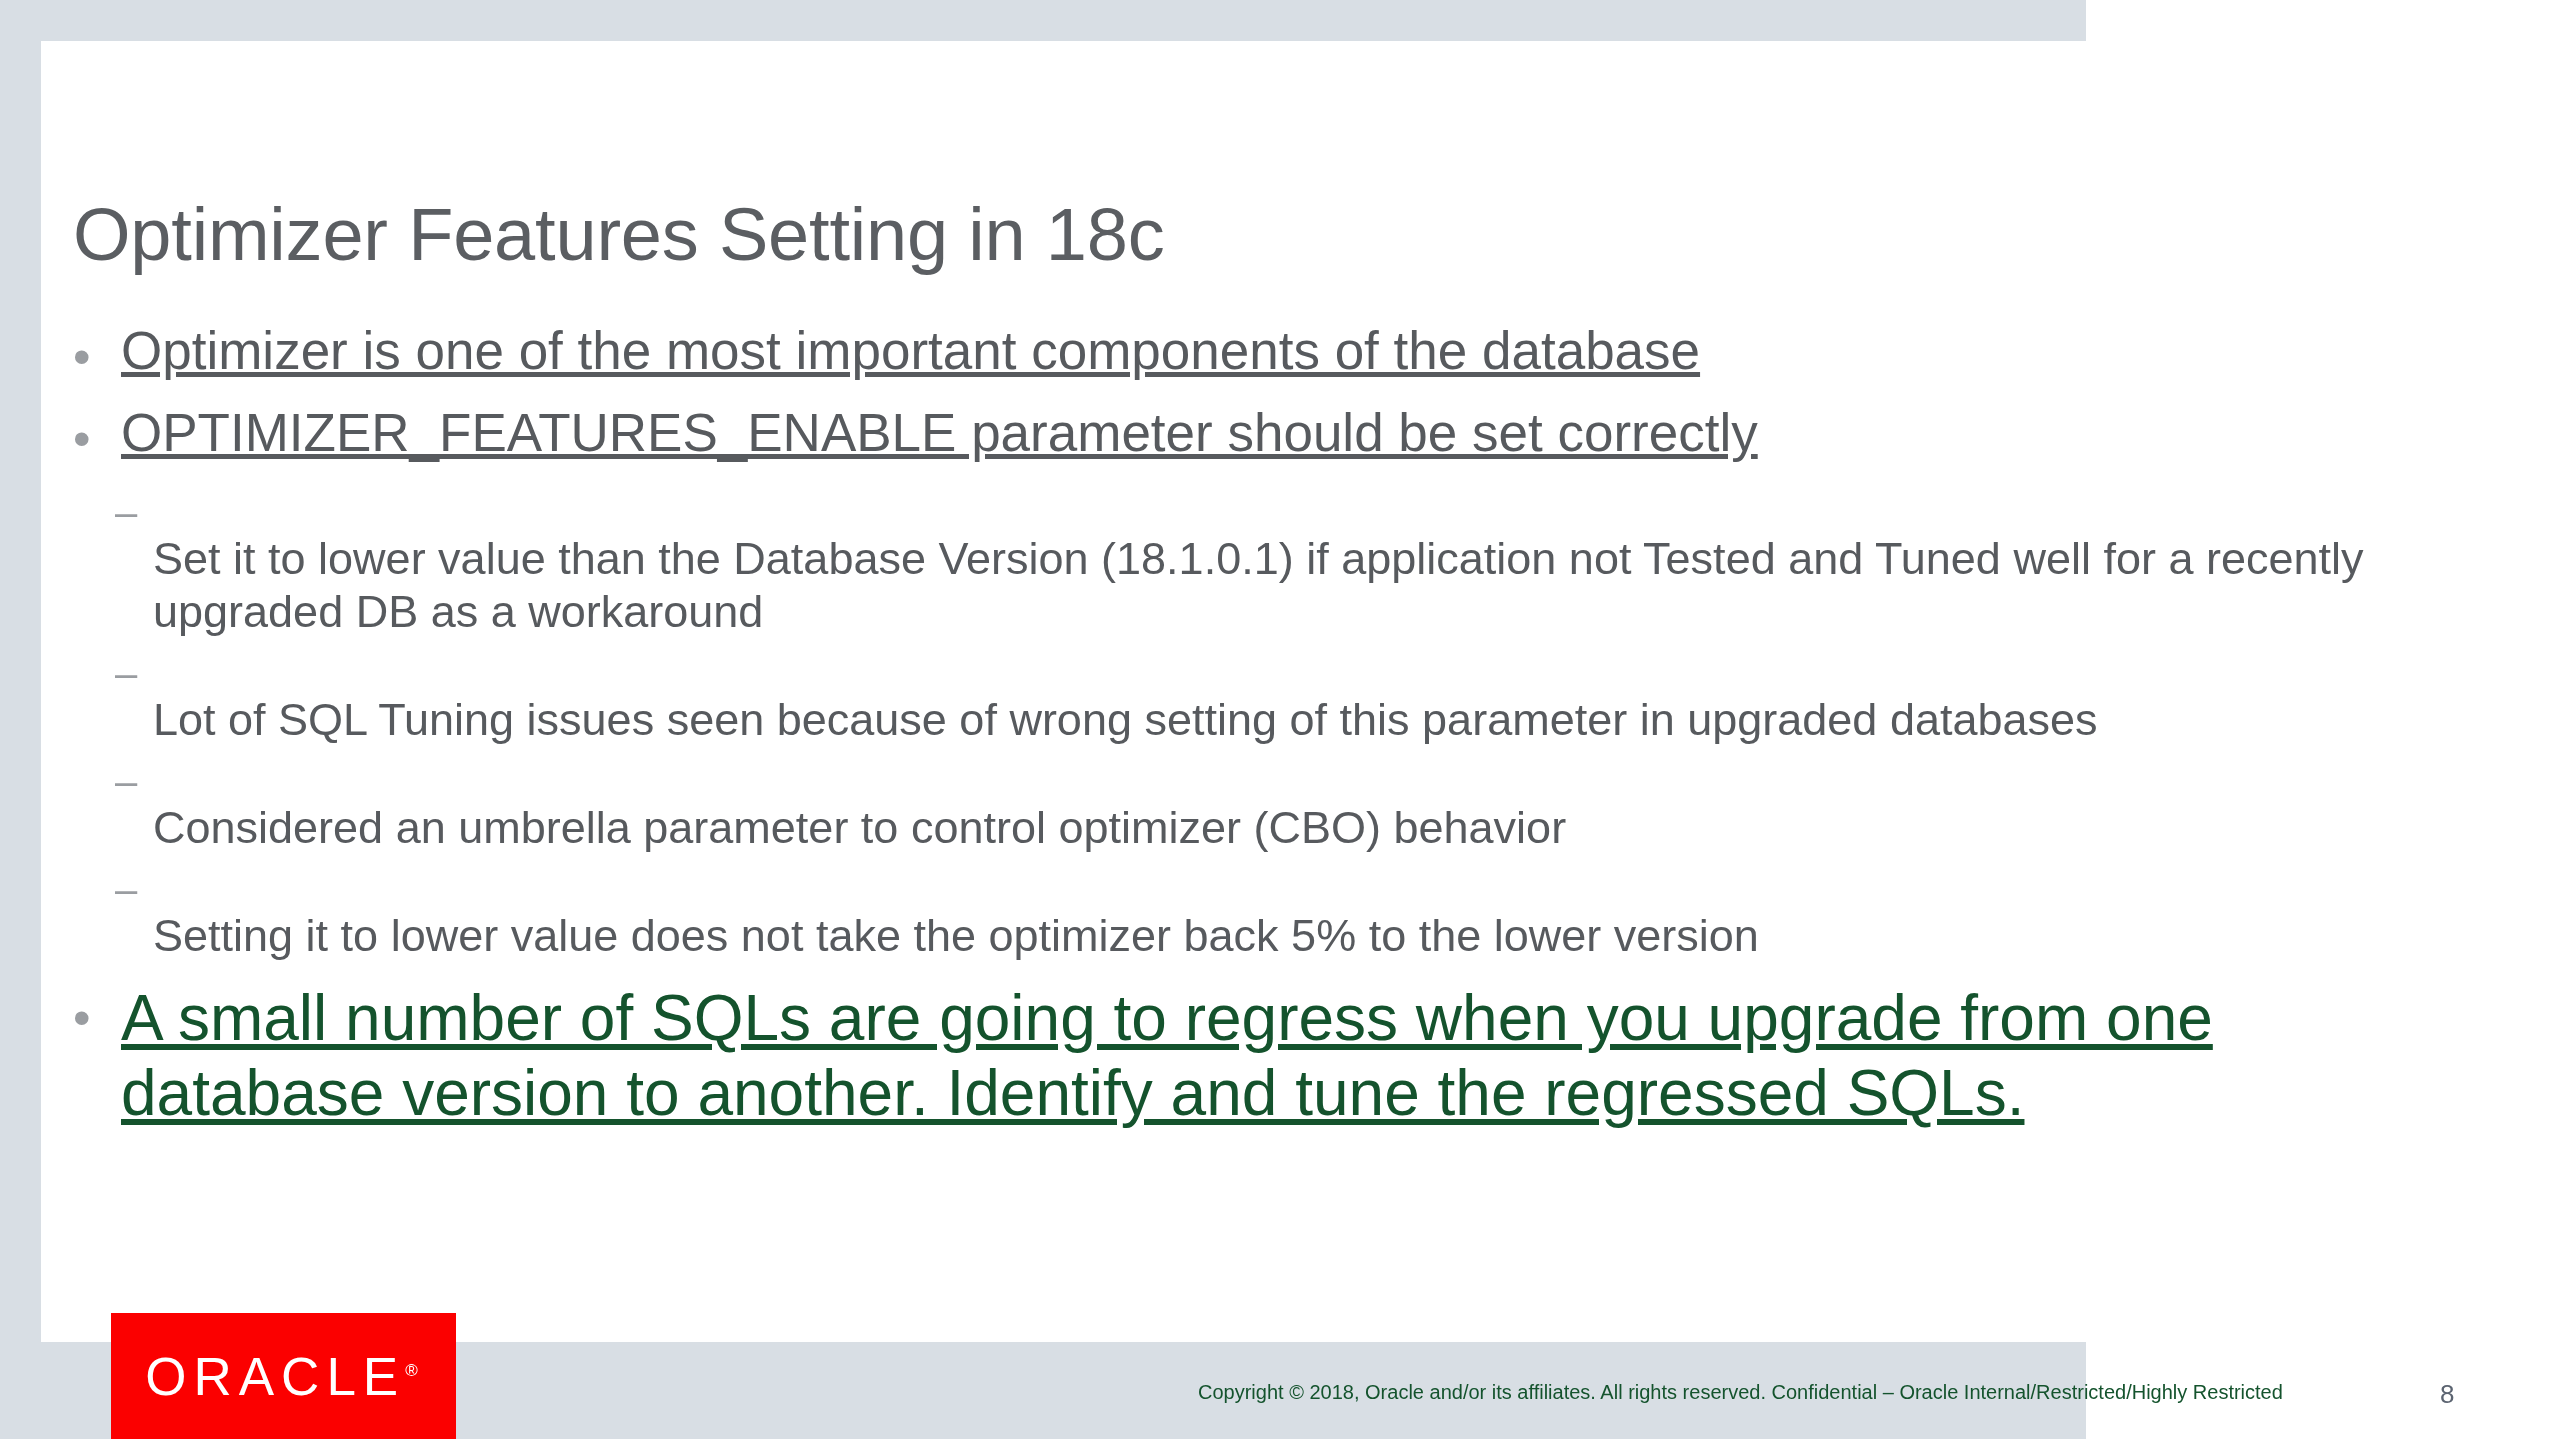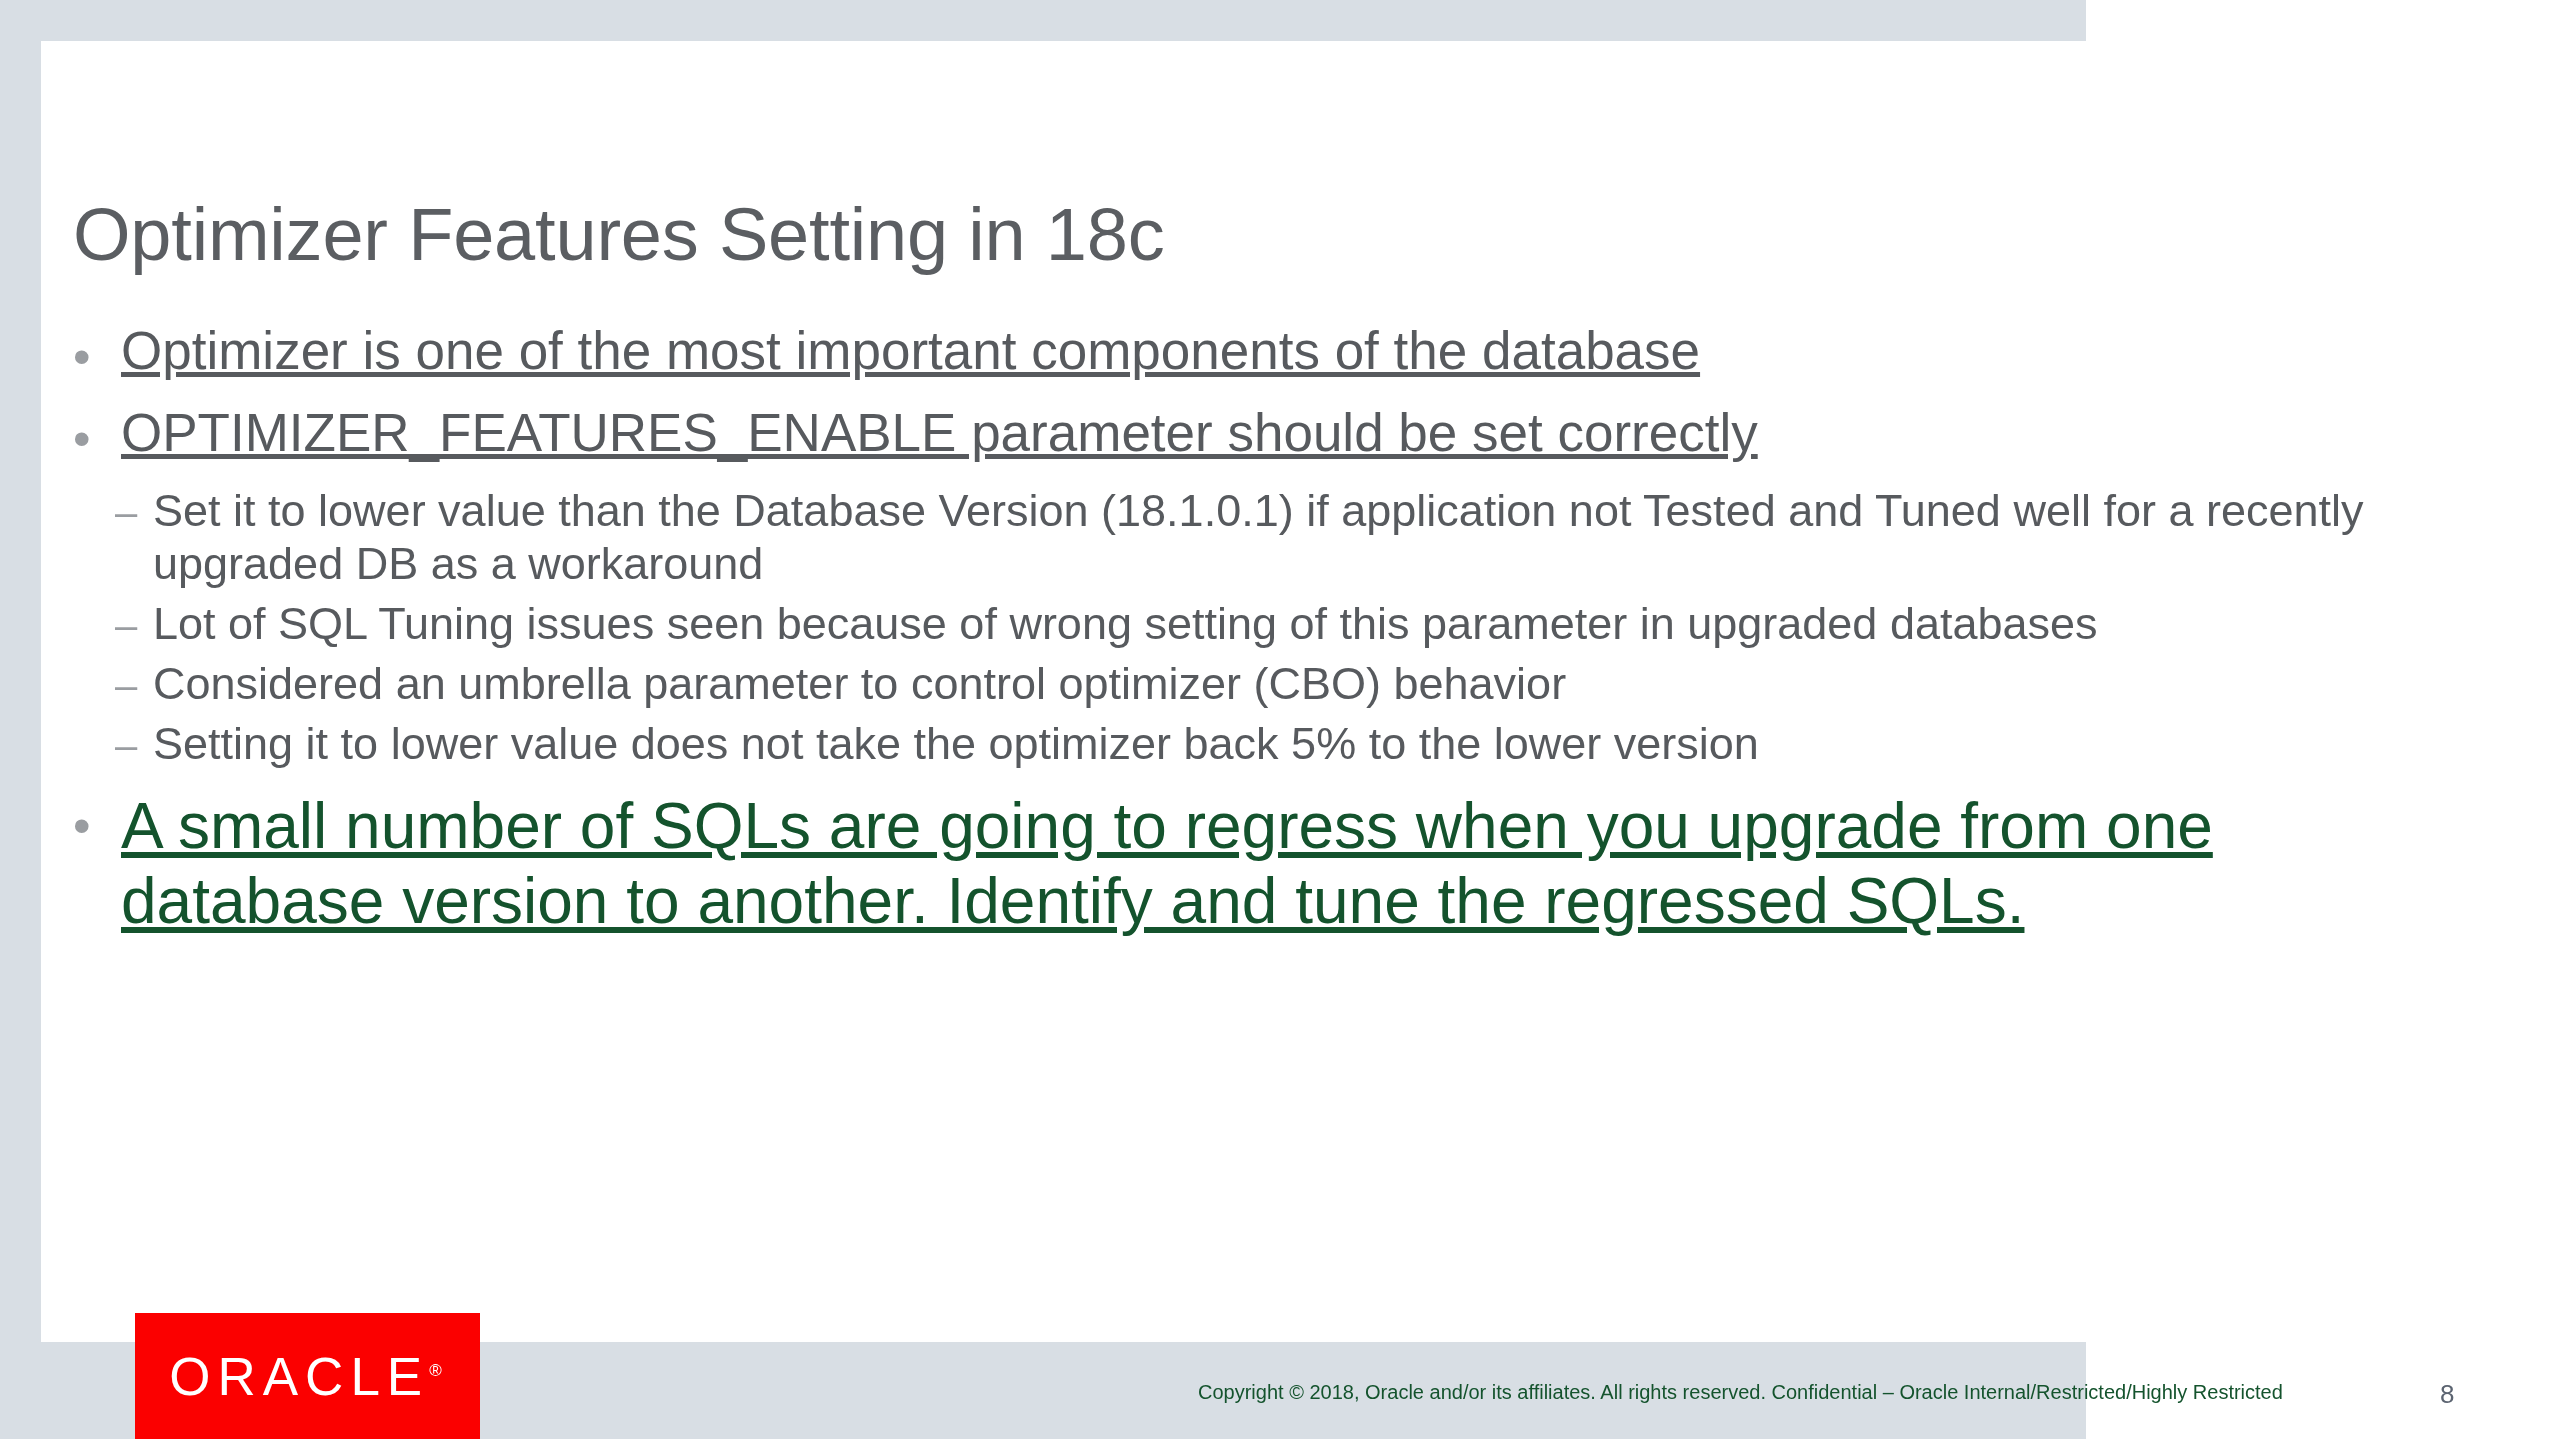--- a/index.html
+++ b/index.html
@@ -105,36 +105,36 @@
     line-height: 1.0;
     padding-top: 8px;
     user-select: none;
   }
   .bullet-l2 .text {
     flex: 1 1 auto;
     font-size: 45px;
     line-height: 1.18;
     color: #575a5e;
     max-width: 2290px;
+    margin-top: 48px;
   }
 
   .spacer-sm { height: 12px; }
 
   
   .oracle-logo {
     position: absolute;
     left: 111px;
     top: 1313px;
     width: 345px;
     height: 126px;
     background: #fb0000;
     display: flex;
     align-items: center;
     justify-content: center;
-    margin-left: 24px;
   }
   .oracle-logo .wordmark {
     color: #ffffff;
     font-size: 53px;
     letter-spacing: 7px;
     font-weight: 400;
     font-family: "Liberation Sans", sans-serif;
     position: relative;
     padding-right: 4px;
   }

